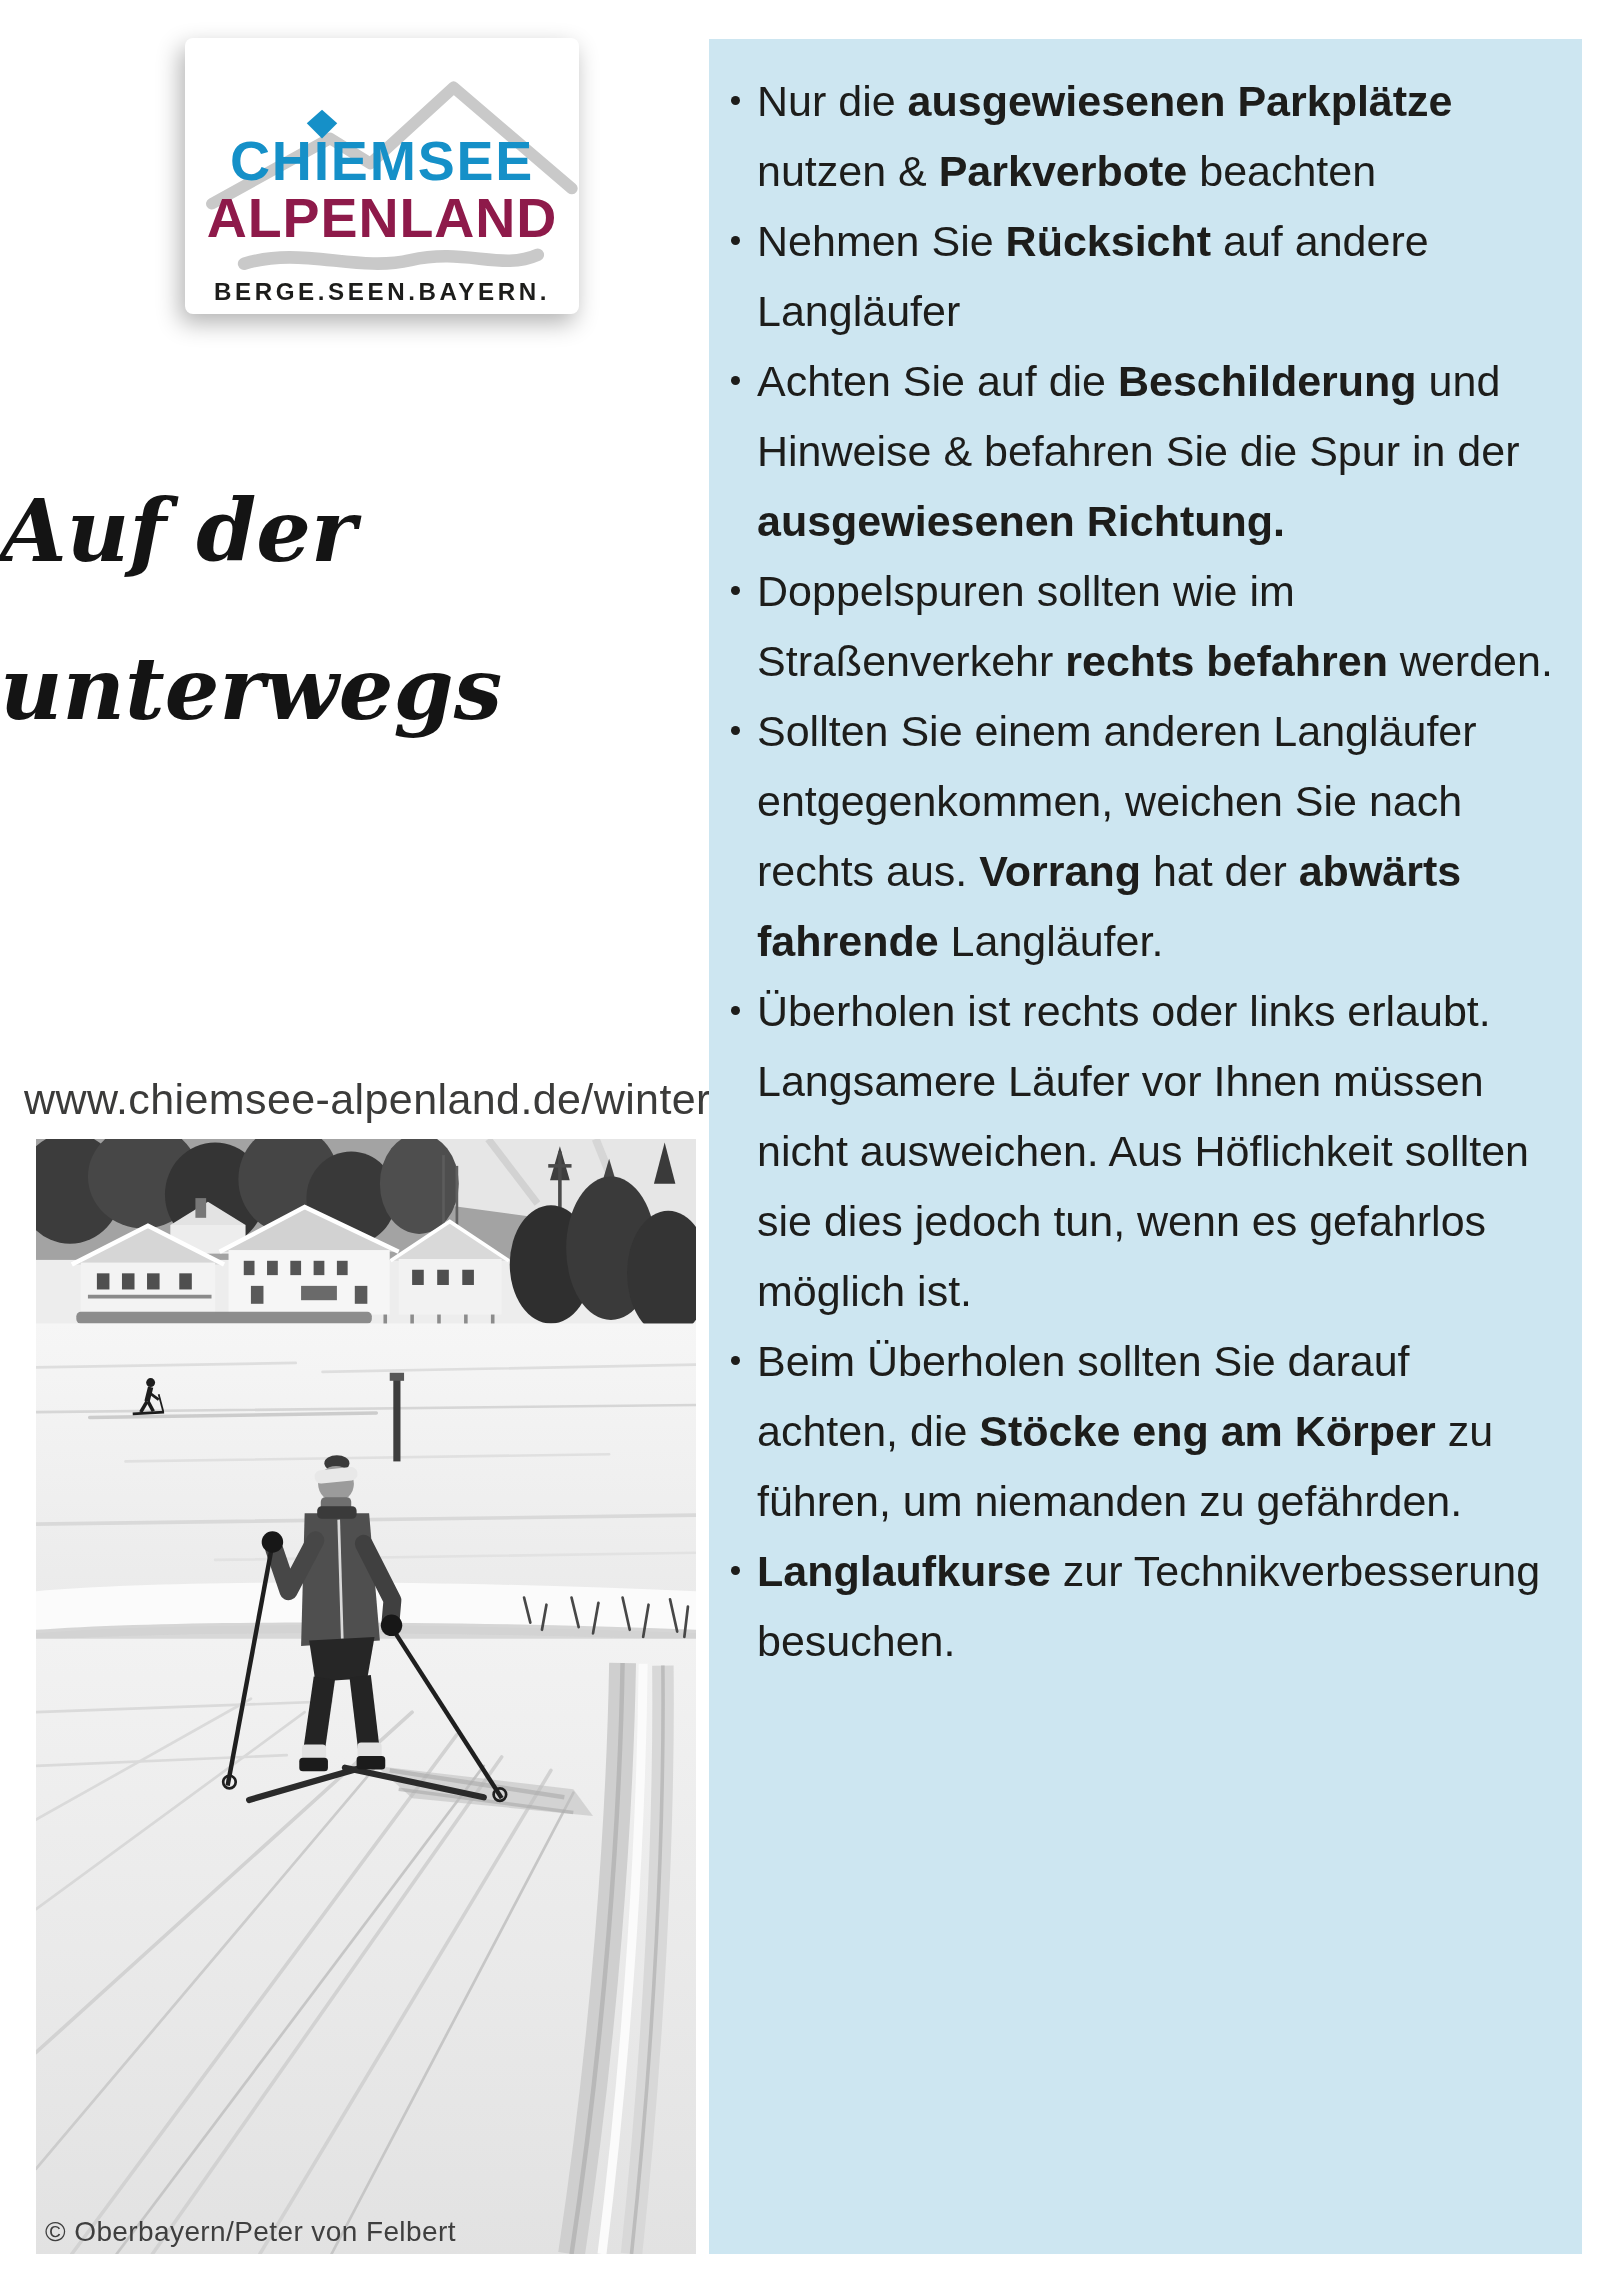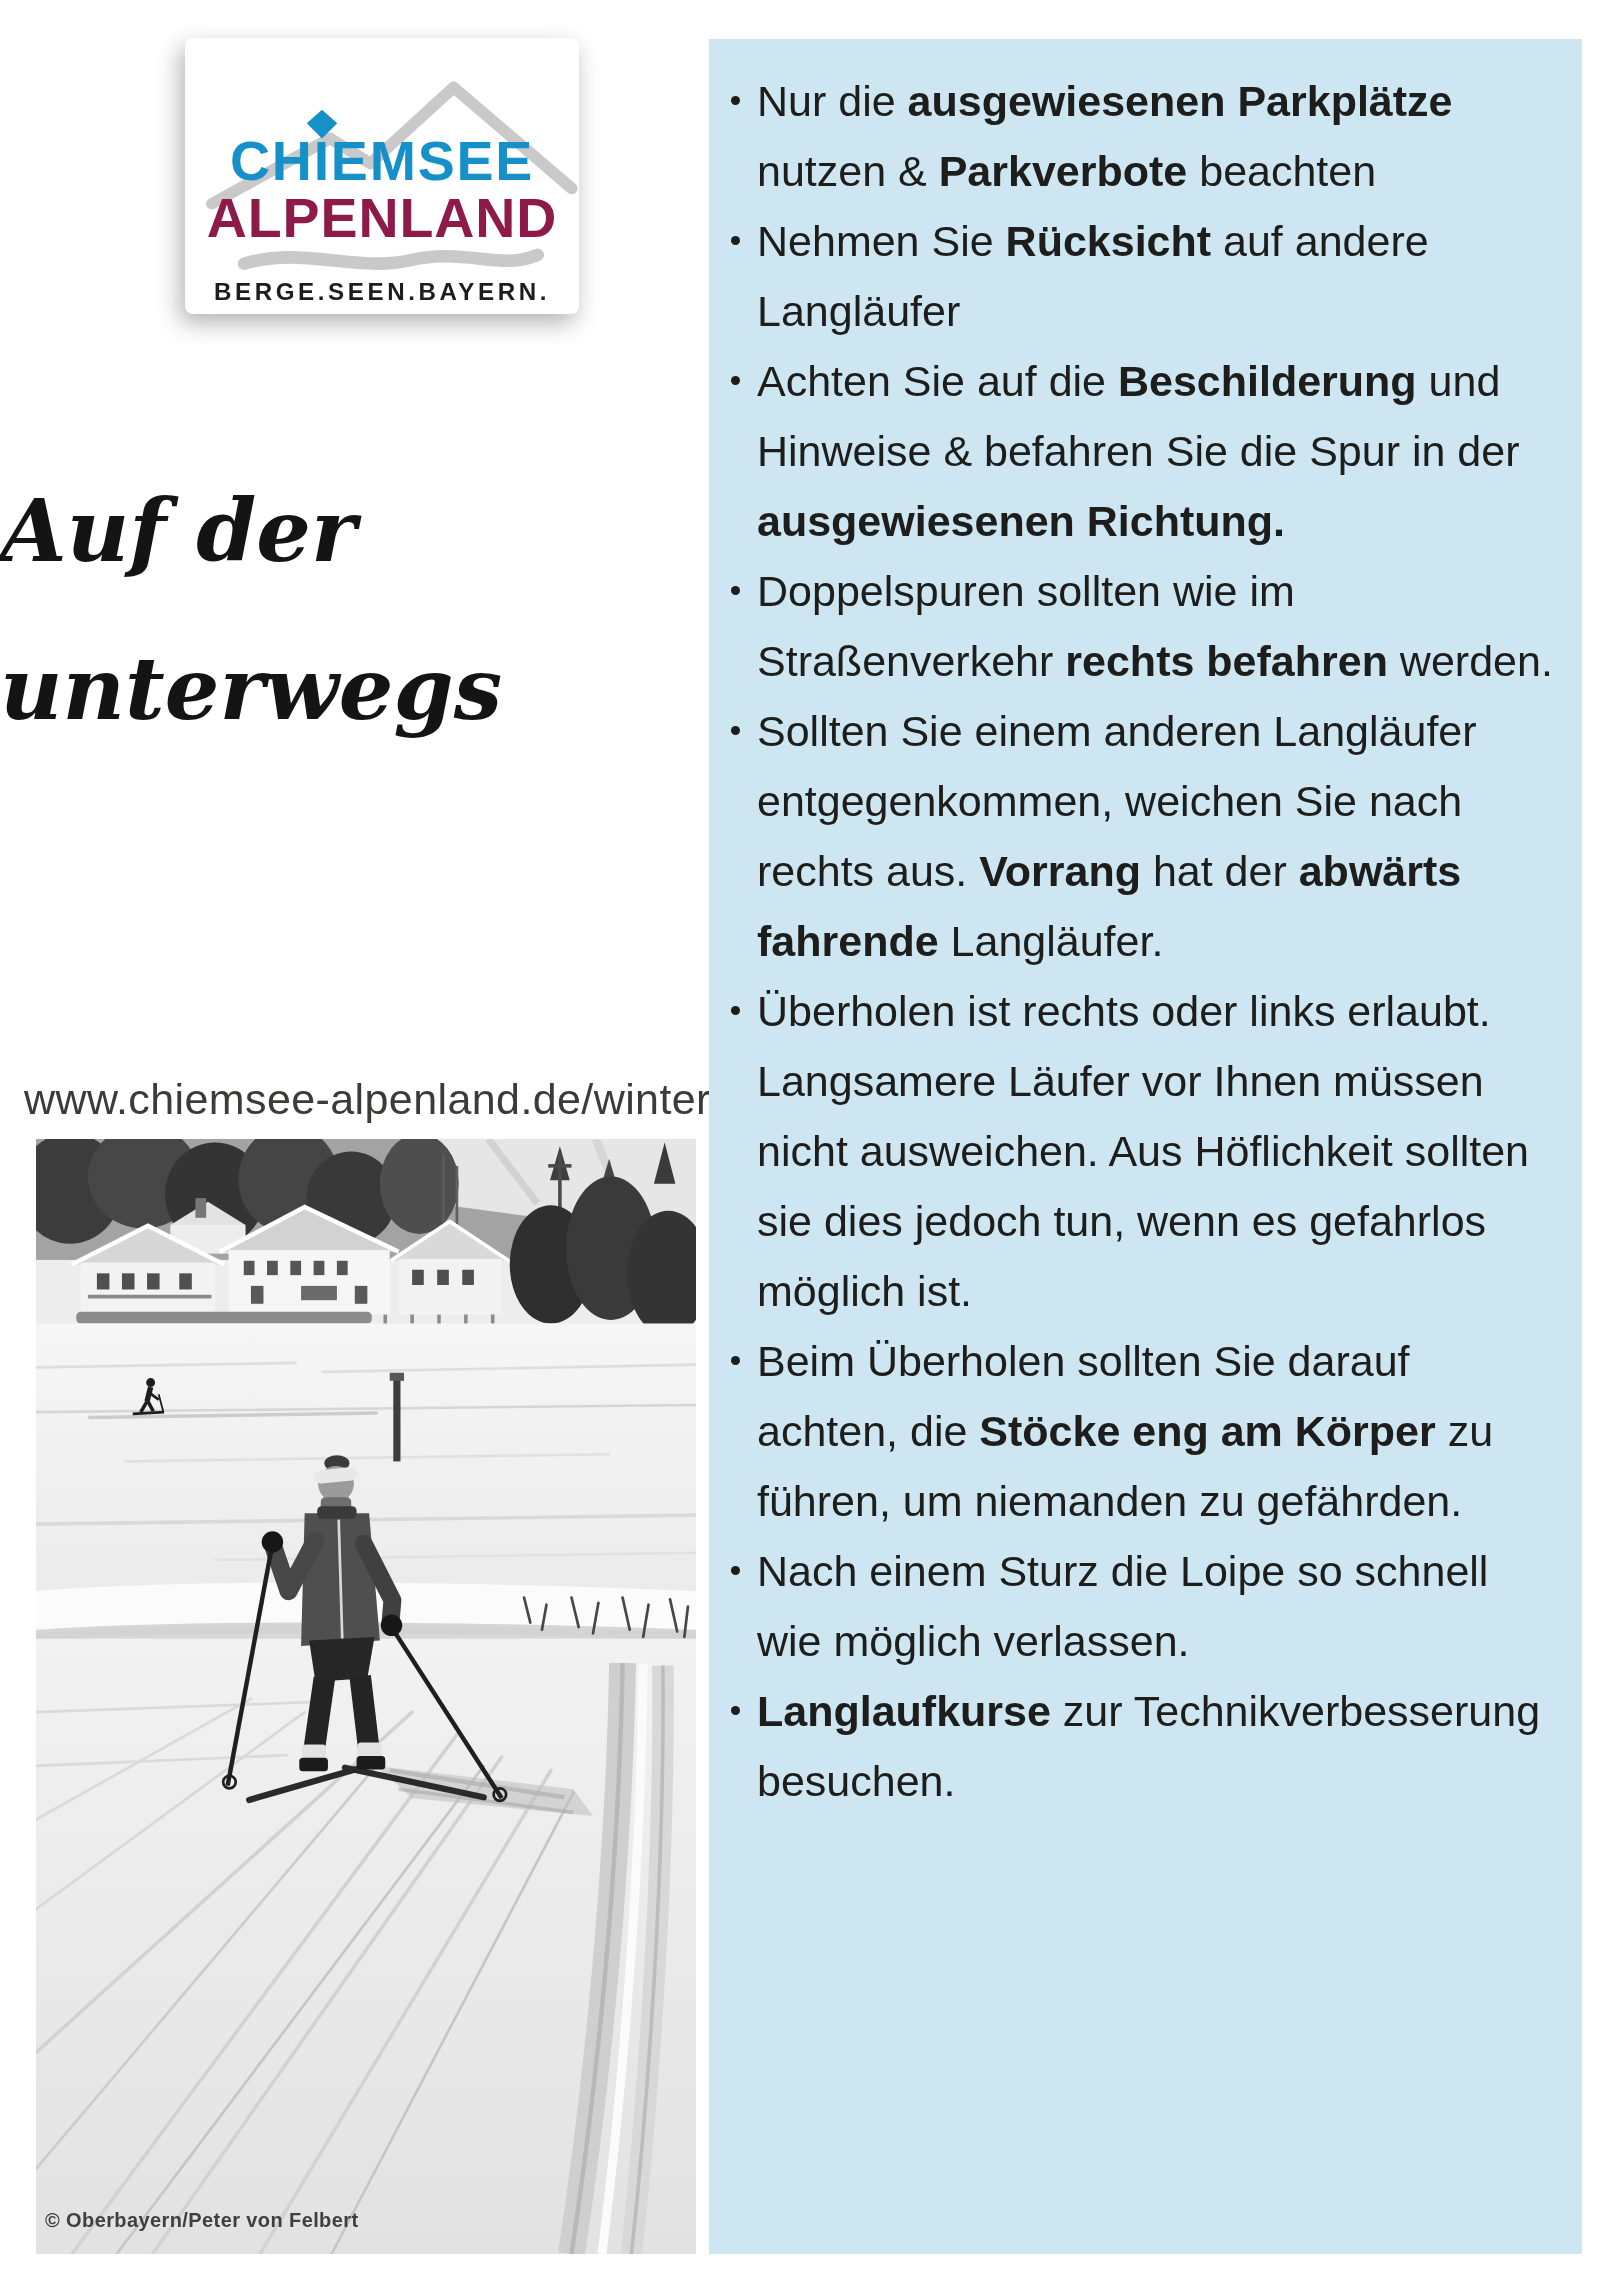--- a/index.html
+++ b/index.html
@@ -20,21 +20,21 @@
                 font-family:"DejaVu Serif",serif;font-style:italic;font-weight:700;
                 font-size:86px;line-height:158px;color:#141414;}
 
   
   .site-url{position:absolute;left:24px;top:1075px;width:681px;font-size:43px;letter-spacing:0.4px;
             color:#3b3b3a;white-space:nowrap;text-align:center;}
 
   
   .photo{position:absolute;left:36px;top:1139px;width:660px;height:1115px;overflow:hidden;background:#ededed;}
   .photo svg{display:block;width:100%;height:100%;}
-  .photo-credit{position:absolute;left:9px;bottom:22px;font-size:20px;color:#3f3f3f;letter-spacing:0.4px;font-weight:bold;}
+  .photo-credit{position:absolute;left:9px;bottom:6px;font-size:28px;color:#3f3f3f;letter-spacing:0.4px;}
 
   
   .rules-panel{position:absolute;left:709px;top:39px;width:873px;height:2215px;background:#cde6f1;
                box-sizing:border-box;padding:27px 23px 18px 12px;overflow:hidden;}
   .rules-list{margin:0;padding:0;list-style:none;font-size:43px;line-height:70px;color:#1d1d1b;}
   .rules-list li{position:relative;padding-left:36px;}
   .rules-list li::before{content:"";position:absolute;left:9.9px;top:30px;width:9px;height:9px;
                          border-radius:50%;background:#1d1d1b;}
   .rules-list .b{font-weight:700;}
 </style>
@@ -243,19 +243,18 @@
 
   <div class="rules-panel" style="background: rgb(205, 230, 241);">
     <ul class="rules-list">
         <li class="rule"><span>Nur die </span><span class="b">ausgewiesenen Parkplätze</span><span> nutzen &amp; </span><span class="b">Parkverbote</span><span> beachten</span></li>
         <li class="rule"><span>Nehmen Sie </span><span class="b">Rücksicht</span><span> auf andere Langläufer</span></li>
         <li class="rule"><span>Achten Sie auf die </span><span class="b">Beschilderung</span><span> und Hinweise &amp; befahren Sie die Spur in der </span><span class="b">ausgewiesenen Richtung.</span></li>
         <li class="rule"><span>Doppelspuren sollten wie im Straßenverkehr </span><span class="b">rechts befahren</span><span> werden.</span></li>
         <li class="rule"><span>Sollten Sie einem anderen Langläufer entgegenkommen, weichen Sie nach rechts aus. </span><span class="b">Vorrang</span><span> hat der </span><span class="b">abwärts fahrende</span><span> Langläufer.</span></li>
         <li class="rule"><span>Überholen ist rechts oder links erlaubt. Langsamere Läufer vor Ihnen müssen nicht ausweichen. Aus Höflichkeit sollten sie dies jedoch tun, wenn es gefahrlos möglich ist.</span></li>
         <li class="rule"><span>Beim Überholen sollten Sie darauf achten, die </span><span class="b">Stöcke eng am Körper</span><span> zu führen, um niemanden zu gefährden.</span></li>
-        <li class="rule"><span>Nach einem Sturz die Loipe so schnell wie möglich verlassen.</span></li>
         <li class="rule"><span class="b">Langlaufkurse</span><span> zur Technikverbesserung besuchen.</span></li>
       </ul>
   </div>
 
 </div>
 
 
 </body></html>

